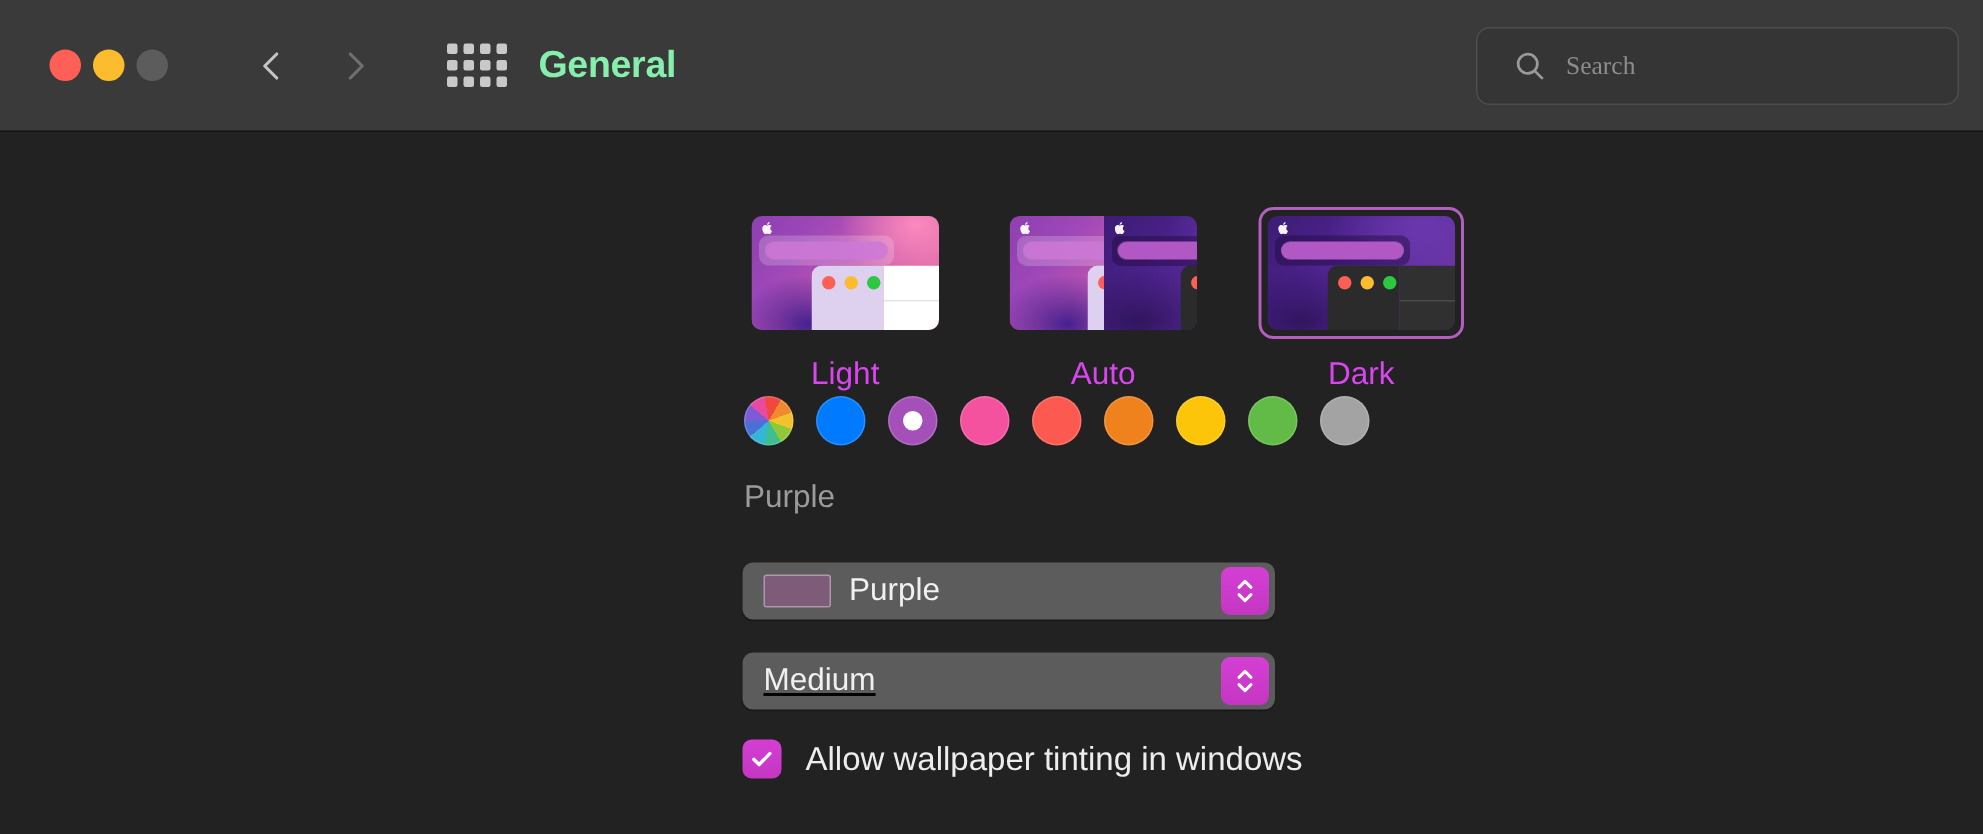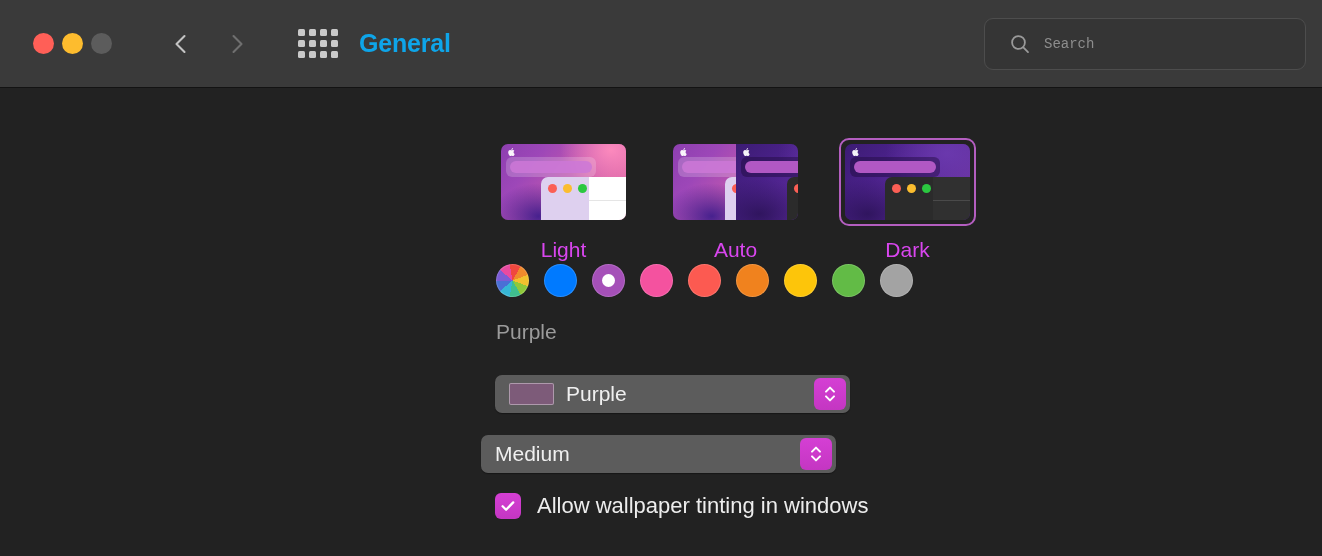--- a/index.html
+++ b/index.html
@@ -79,21 +79,21 @@
     width: 7px;
     height: 7px;
     background: #c9c9c9;
     border-radius: 1.5px;
   }
 
   .win-title {
     margin-left: 20px;
     font-size: 25px;
     font-weight: bold;
-    color: #0ea5e9;
+    color: #86efac;
     letter-spacing: -0.2px;
   }
 
   .search-wrap {
     position: absolute;
     right: 16px;
     top: 18px;
     width: 322px;
     height: 52px;
     border: 1px solid #4d4d4d;
@@ -103,22 +103,22 @@
     align-items: center;
     padding: 0 12px;
   }
   .search-icon { width: 22px; height: 22px; margin-left: 12px; flex: none; }
   .search-input {
     flex: 1;
     border: none;
     outline: none;
     background: transparent;
     color: #fdba74;
-    font-family: Liberation Mono, monospace;
-    font-size: 14px;
+    font-family: Liberation Serif, serif;
+    font-size: 17px;
     margin-left: 13px;
     padding: 0;
   }
   .search-input::placeholder { color: #8d8d8d; }
 
   
   .content {
     position: relative;
     width: 100%;
     height: 467px;
@@ -341,21 +341,21 @@
     align-items: center;
     justify-content: center;
     gap: 2px;
   }
   .stepper svg { display: block; }
 
   #row-highlight { left: 0; top: 287px; }
   .popup-highlight { position: absolute; left: 495px; top: 0; }
 
   #row-sidebar { left: 0; top: 347px; }
-  .popup-sidebar { position: absolute; left: 481px; top: 0; }
+  .popup-sidebar { position: absolute; left: 495px; top: 0; text-decoration: underline; }
 
   
   #row-tinting {
     left: 495px;
     top: 405px;
     display: flex;
     align-items: flex-start;
   }
   .checkbox {
     width: 26px;

